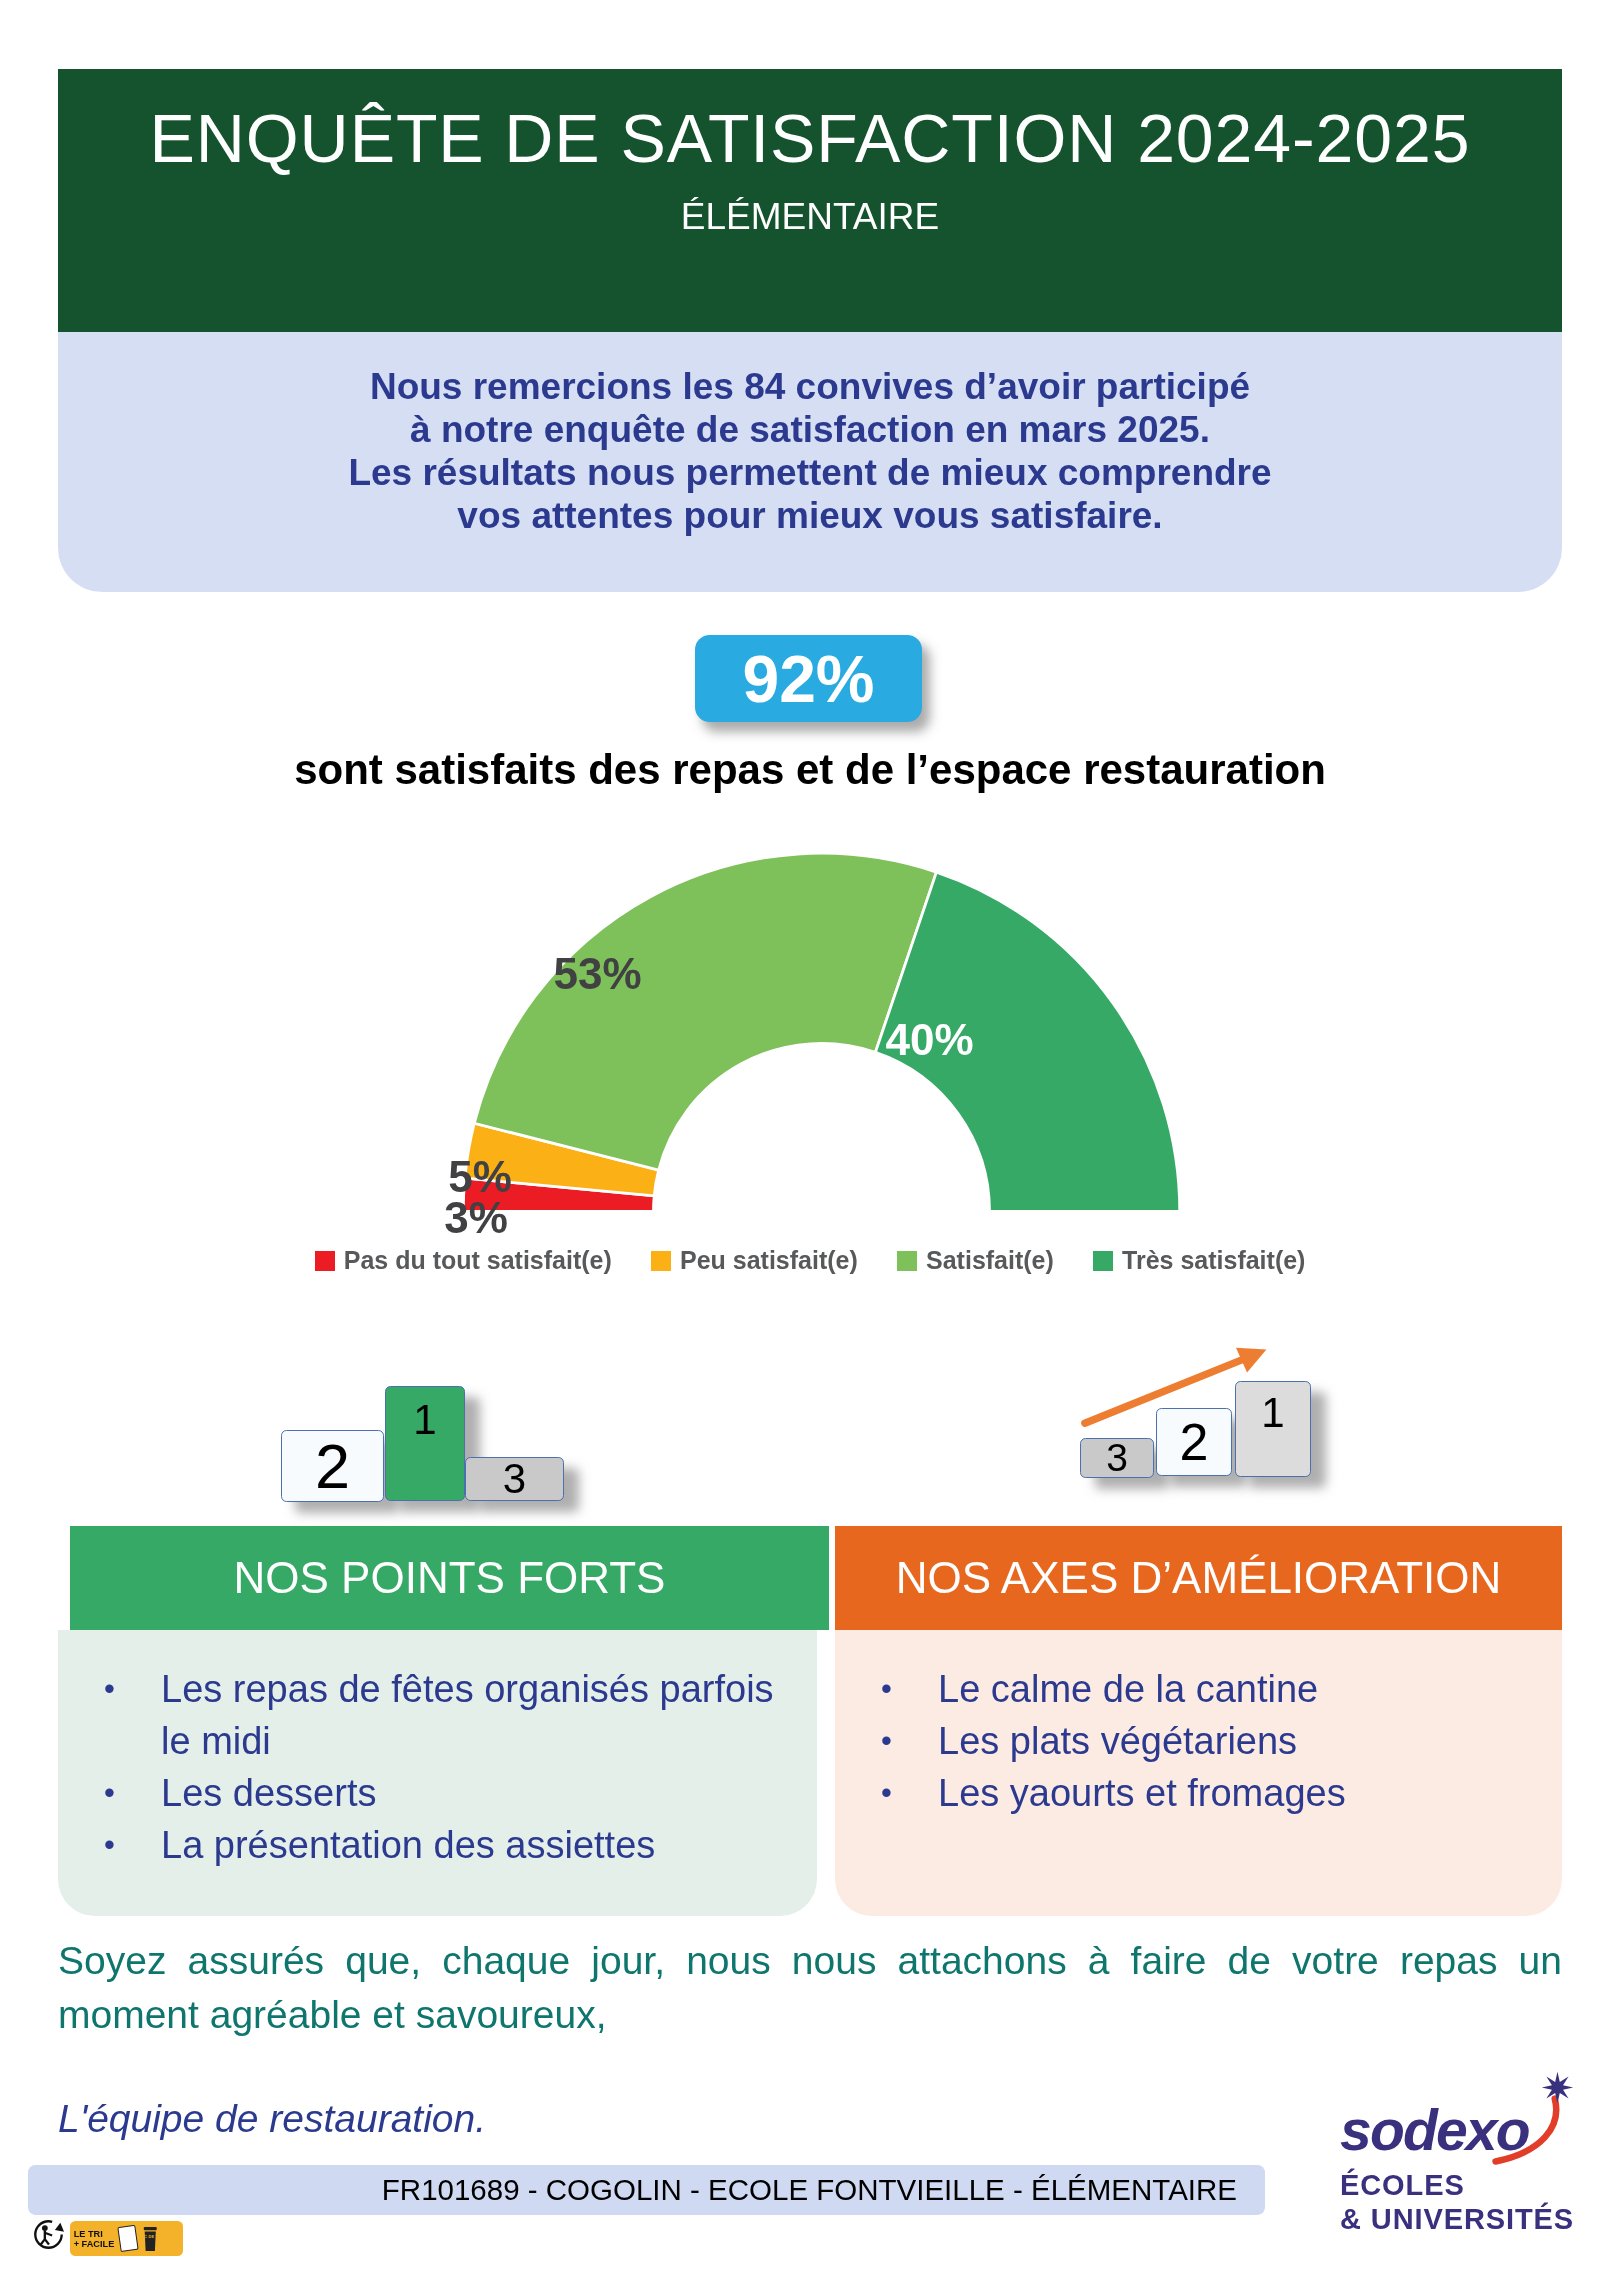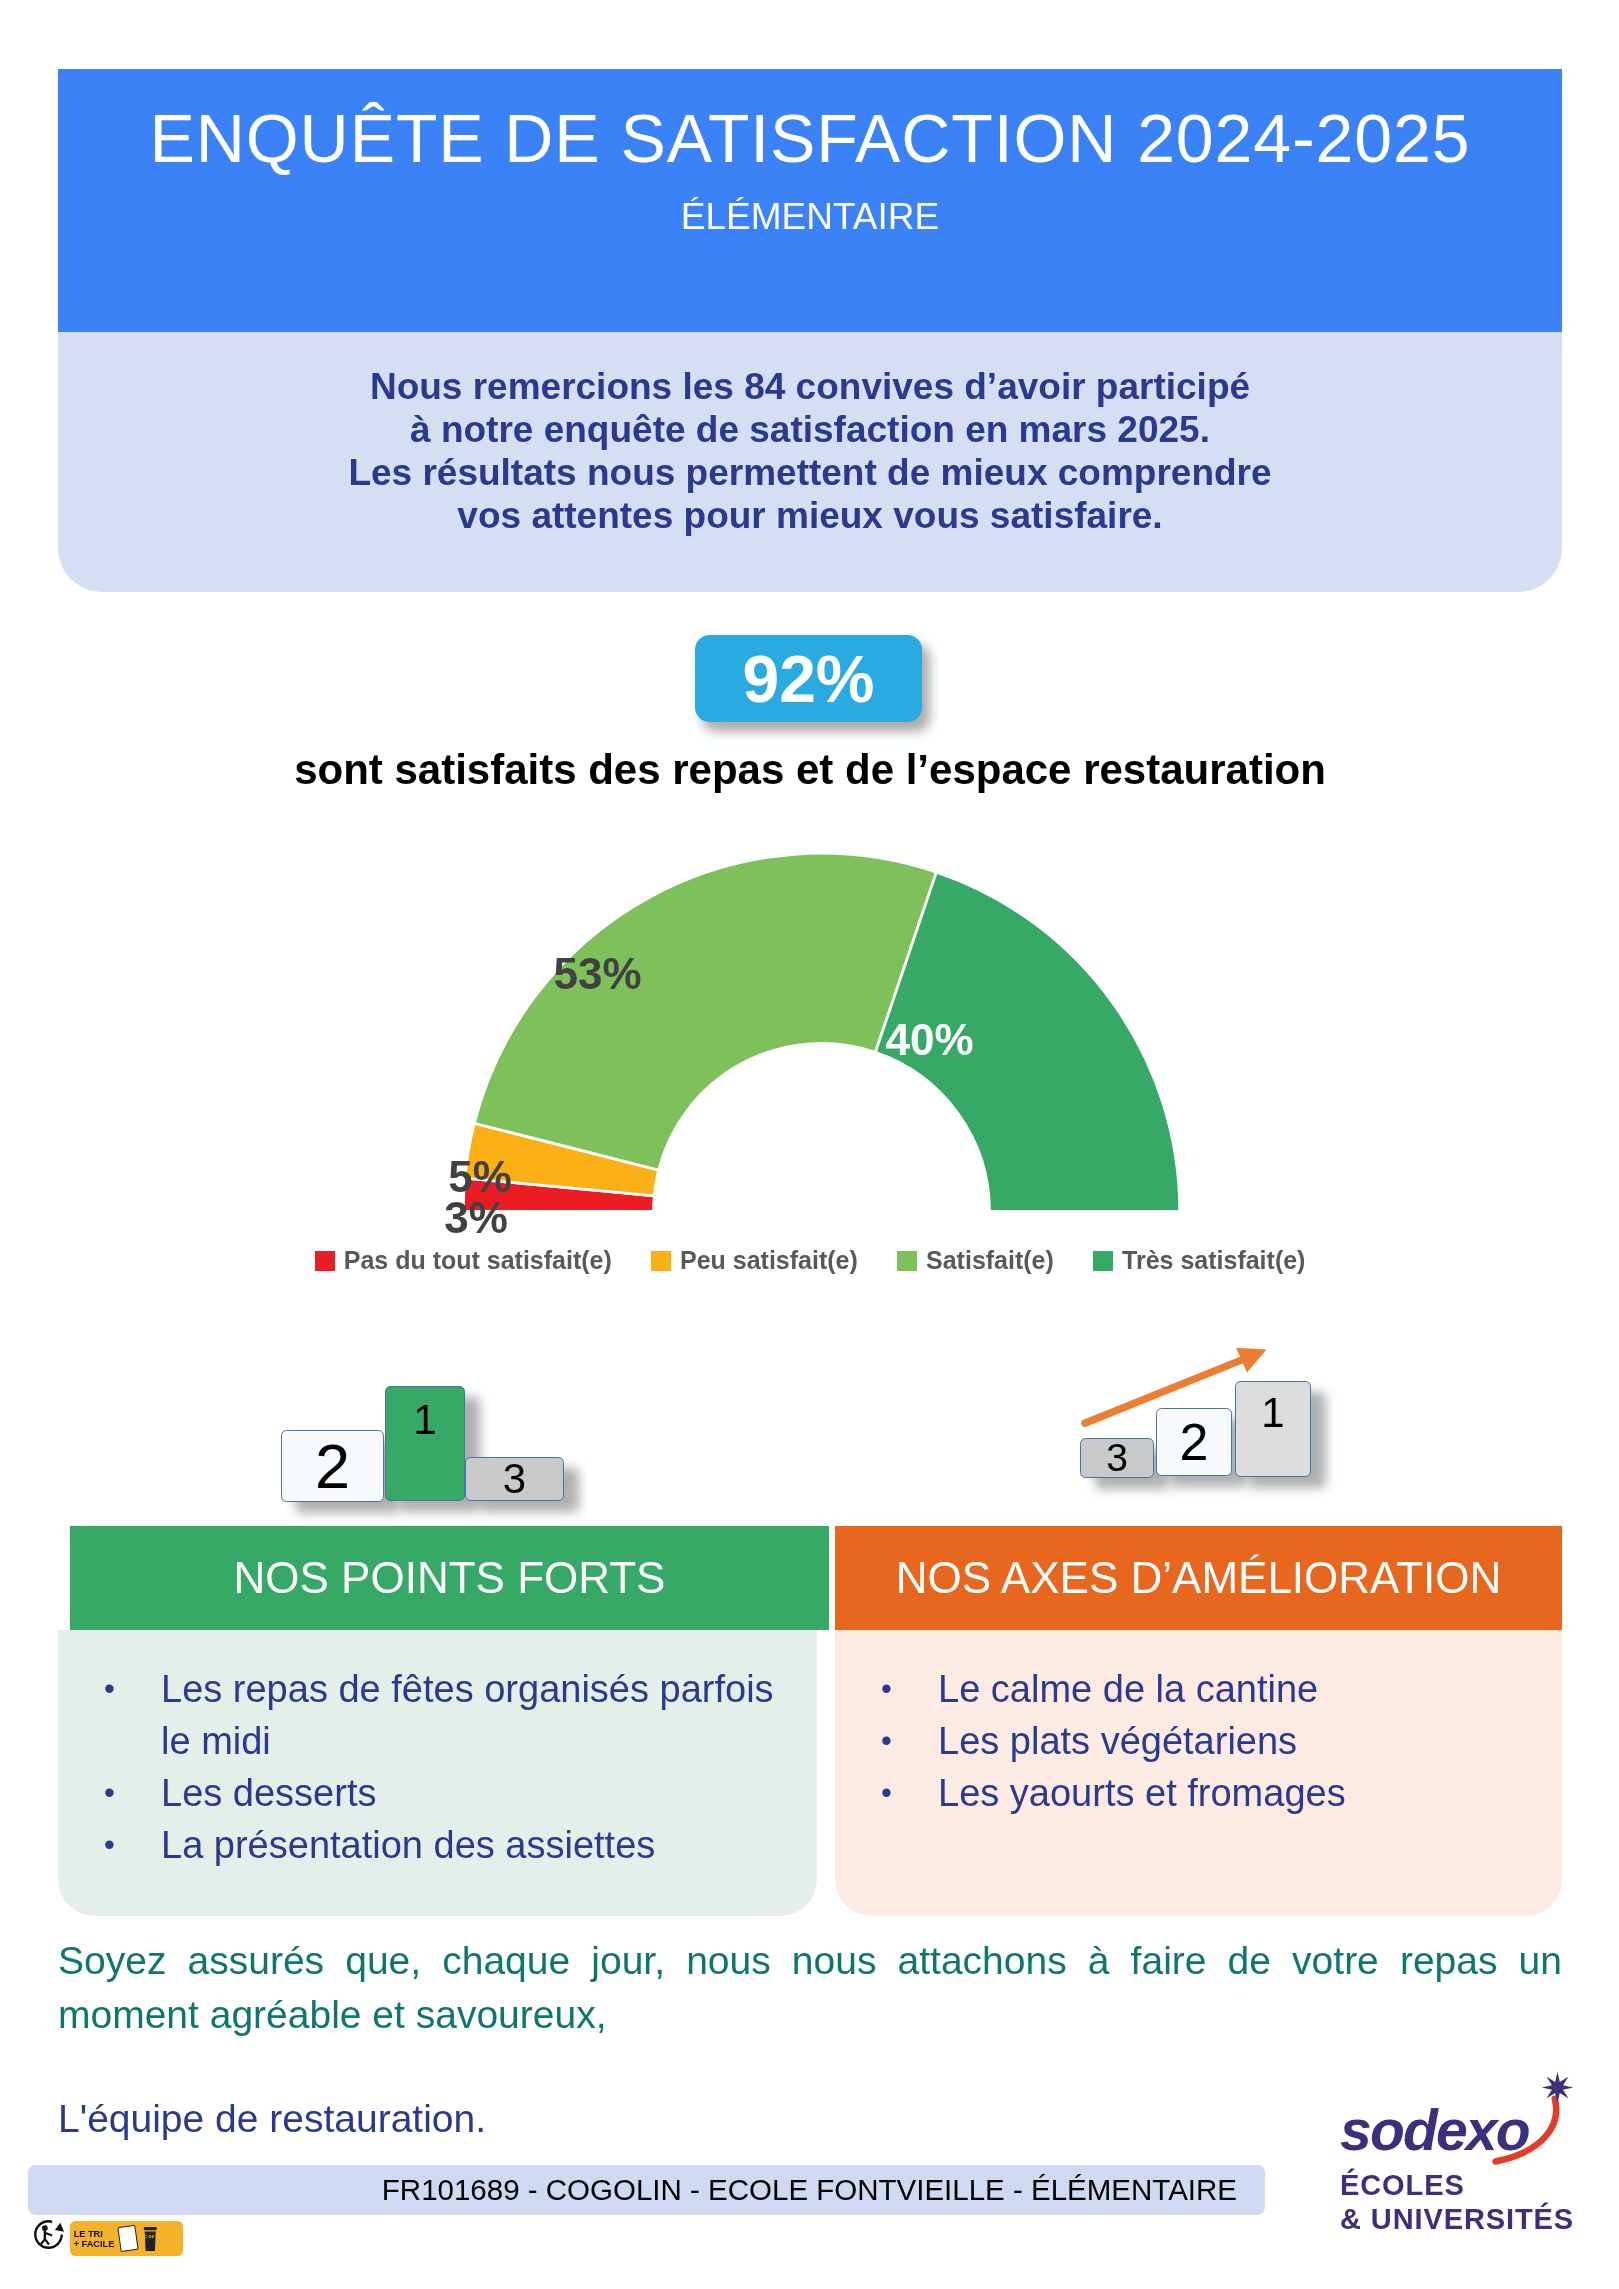--- a/index.html
+++ b/index.html
@@ -1,21 +1,21 @@
 <!DOCTYPE html>
 <html style="font-size:14.8px"><head>
 <meta charset="utf-8">
 <style>
   html,body{margin:0;padding:0;background:#fff;}
   .page{position:relative;width:1620px;height:2290px;background:#ffffff;
         font-family:"Liberation Sans",sans-serif;overflow:hidden;}
 
   
   .header{position:absolute;left:58px;top:69px;width:1504px;height:263px;
-          background:#3b82f6;color:#fff;text-align:center;}
+          background:#14532d;color:#fff;text-align:center;}
   .header .title{margin-top:33px;font-size:68px;letter-spacing:0.9px;line-height:72px;}
   .header .sub1{margin-top:24px;font-size:37px;}
   .header .sub2{margin-top:22px;font-size:37px;}
 
   
   .intro{position:absolute;left:58px;top:332px;width:1504px;height:260px;
          background:#D5DEF3;border-radius:0 0 44px 44px;
          color:#2B3A8F;font-weight:bold;font-size:37px;line-height:43px;
          text-align:center;padding-top:33px;box-sizing:border-box;}
 
@@ -63,21 +63,21 @@
   .strengths-head{left:70px;width:759px;background:#36A966;}
   .strengths-body{left:58px;width:759px;background:#E4EFEA;}
   .improve-head{left:835px;width:727px;background:#E8671F;}
   .improve-body{left:835px;width:727px;background:#FCEBE2;}
   .blist{margin:0;padding:0;list-style:none;color:#2B3A8F;font-size:38px;line-height:52px;}
   .blist li{display:flex;}
   .bullet-dot{width:57px;flex:0 0 57px;text-align:left;padding-left:13px;font-size:31px;}
   
   .closing{position:absolute;left:58px;top:1934px;width:1504px;color:#0f766e;
            font-size:39px;line-height:54px;text-align:justify;}
-  .signature{position:absolute;left:58px;top:2097px;width:1504px;color:#2B3A8F;font-size:39px;}
+  .signature{position:absolute;left:58px;top:2097px;width:1504px;color:#2B3A8F;font-size:39px;font-style:italic;}
 
   
   .ref-bar{position:absolute;left:28px;top:2165px;width:1237px;height:50px;
            background:#CFD9F1;border-radius:7.4px;color:#000;font-size:29.5px;
            line-height:50px;text-align:right;padding-right:28px;box-sizing:border-box;}
   .sodexo{position:absolute;left:1340px;top:2097px;color:#39307E;}
   .sodexo .word{font-size:57px;font-weight:bold;font-style:italic;letter-spacing:-1.8px;}
   .sodexo .l1{margin-top:5.5px;font-size:29px;font-weight:bold;letter-spacing:0.9px;}
   .sodexo .l2{margin-top:1.8px;font-size:29px;font-weight:bold;letter-spacing:0.9px;}
   .sodexo-deco{position:absolute;left:1440px;top:2067px;}

